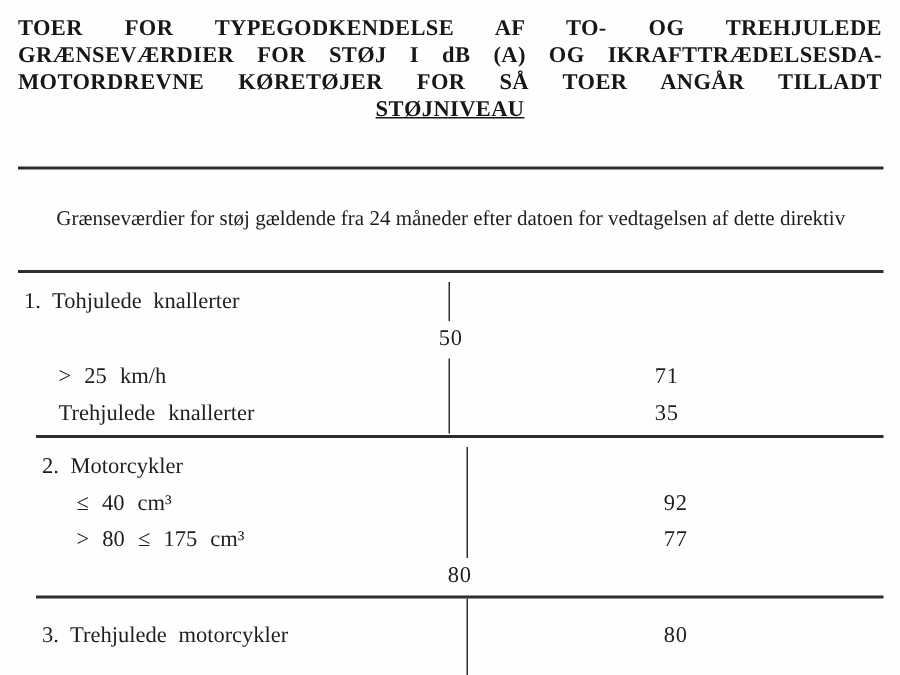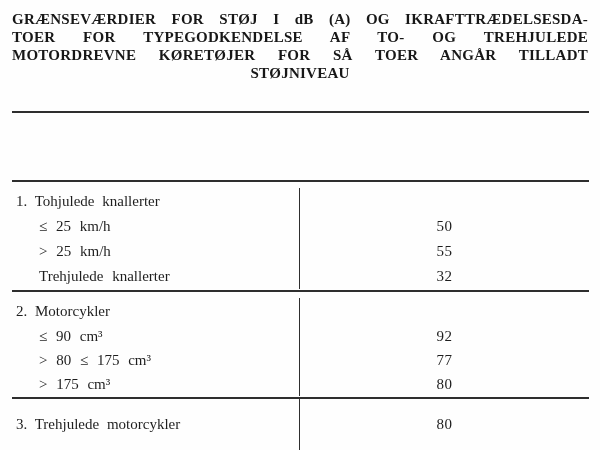--- a/index.html
+++ b/index.html
@@ -25,20 +25,21 @@
     letter-spacing: 0.25px;
     color: #171717;
   }
   .title .t-line {
     text-align: justify;
     text-align-last: justify;
     white-space: nowrap;
   }
   .title .t-line.t-last {
     text-align-last: center;
+    text-decoration: underline;
   }
   
   .limits-table {
     margin: 29px 11px 0 12px;
     width: 577px;
     border-top: 2px solid #2e2e2e;
     border-bottom: 2px solid #2e2e2e;
     box-sizing: border-box;
   }
   .trow {
@@ -73,20 +74,21 @@
     text-align: center;
     padding: 0 16px;
   }
   
   .tsection {
     padding: 6px 0 1px 0;
     text-align: right;
   }
   .tsection + .tsection {
     border-top: 2px solid #2e2e2e;
+    margin-left: 12px;
   }
   .tsection.single {
     padding: 0;
   }
   .heading-row { height: 26px; }
   .item-row    { height: 25px; }
   .tsection.s2 .item-row { height: 24px; }
   .single-row  { height: 51px; }
   .sec-heading {
     padding-left: 4px;
@@ -104,91 +106,88 @@
     font-size: 15px;
     letter-spacing: 0.5px;
   }
 </style>
 </head>
 <body>
 
 <div class="page">
 
   <div class="title">
+    <div class="t-line">TOER FOR TYPEGODKENDELSE AF TO- OG TREHJULEDE</div>
     <div class="t-line">GRÆNSEVÆRDIER FOR STØJ I dB (A) OG IKRAFTTRÆDELSESDA-</div>
-    <div class="t-line">TOER FOR TYPEGODKENDELSE AF TO- OG TREHJULEDE</div>
     <div class="t-line">MOTORDREVNE KØRETØJER FOR SÅ TOER ANGÅR TILLADT</div>
     <div class="t-line t-last">STØJNIVEAU</div>
   </div>
 
   <div class="limits-table">
 
     <div class="trow header-row">
+      <div class="cell-right">
+        <span>Grænseværdier for støj gældende fra 24 måneder efter datoen for vedtagelsen af dette direktiv</span>
+      </div>
     </div>
 
     <div class="tsection s1">
       <div class="trow heading-row">
         <div class="cell-left">
           <span class="sec-heading">1. Tohjulede knallerter</span>
         </div>
         <div class="cell-right"></div>
       </div>
       <div class="trow item-row">
-        <div class="cell-left">
-          <span class="item-label">≤ 25 km/h</span>
-        </div>
         <div class="cell-right">
           <span class="value">50</span>
         </div>
       </div>
       <div class="trow item-row">
         <div class="cell-left">
           <span class="item-label">&gt; 25 km/h</span>
         </div>
         <div class="cell-right">
-          <span class="value">55</span>
+          <span class="value">71</span>
         </div>
       </div>
       <div class="trow item-row">
         <div class="cell-left">
           <span class="item-label">Trehjulede knallerter</span>
         </div>
         <div class="cell-right">
-          <span class="value">32</span>
+          <span class="value">35</span>
         </div>
       </div>
     </div>
 
     <div class="tsection s2">
       <div class="trow heading-row">
         <div class="cell-left">
           <span class="sec-heading">2. Motorcykler</span>
         </div>
         <div class="cell-right"></div>
       </div>
       <div class="trow item-row">
         <div class="cell-left">
-          <span class="item-label">≤ 90 cm³</span>
+          <span class="item-label">≤ 40 cm³</span>
         </div>
         <div class="cell-right">
           <span class="value">92</span>
         </div>
       </div>
       <div class="trow item-row">
         <div class="cell-left">
           <span class="item-label">&gt; 80 ≤ 175 cm³</span>
         </div>
         <div class="cell-right">
           <span class="value">77</span>
         </div>
       </div>
       <div class="trow item-row">
-        <div class="cell-left">
-          <span class="item-label">&gt; 175 cm³</span>
-        </div>
         <div class="cell-right">
           <span class="value">80</span>
         </div>
       </div>
     </div>
 
     <div class="tsection single">
       <div class="trow single-row">
         <div class="cell-left">
           <span class="sec-heading">3. Trehjulede motorcykler</span>

